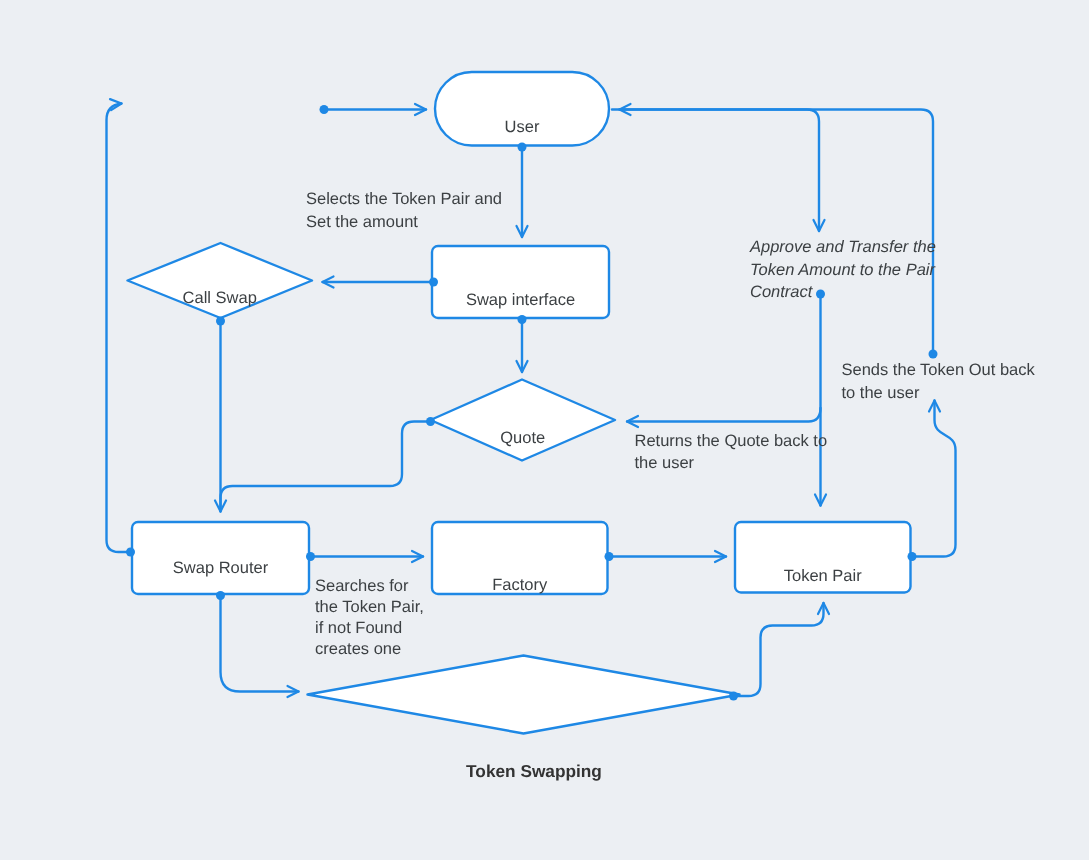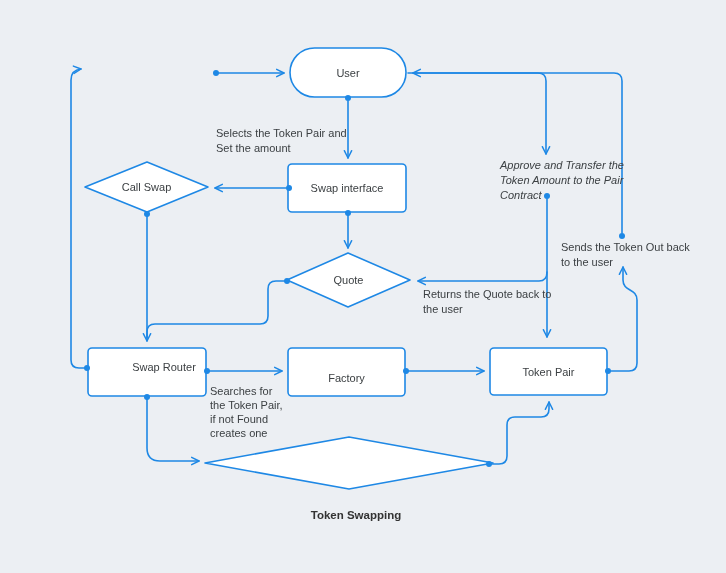--- a/index.html
+++ b/index.html
@@ -21,20 +21,21 @@
   .node-label {
     position: absolute;
     display: flex;
     align-items: center;
     justify-content: center;
     text-align: right;
     font-size: 11px;
     color: #3c4043;
     line-height: 14px;
     white-space: pre-line;
+    margin-top: 12px;
   }
   .edge-label {
     position: absolute;
     font-size: 11px;
     color: #3c4043;
     line-height: 15px;
     white-space: pre-line;
     text-align: left;
   }
   .diagram-title {
@@ -103,25 +104,25 @@
       <circle cx="622" cy="236" r="3"></circle>
       <circle cx="216" cy="73" r="3"></circle>
       <circle cx="87" cy="368" r="3"></circle>
     </g>
   </svg>
 
   <div class="node-label" style="left:290px; top:48px; width:116px; height:49px;">User</div>
   <div class="node-label" style="left:288px; top:164px; width:118px; height:48px;">Swap interface</div>
   <div class="node-label" style="left:85px; top:162px; width:123px; height:50px;">Call Swap</div>
   <div class="node-label" style="left:287px; top:253px; width:123px; height:54px;">Quote</div>
-  <div class="node-label" style="left:105px; top:348px; width:118px; height:38px;">Swap Router</div>
+  <div class="node-label" style="left:88px; top:348px; width:118px; height:38px;">Swap Router</div>
   <div class="node-label" style="left:288px; top:348px; width:117px; height:60px;">Factory</div>
   <div class="node-label" style="left:490px; top:348px; width:117px; height:47px;">Token Pair</div>
 
-  <div class="edge-label" style="left:216px; top:126px;">Selects the Token Pair and
+  <div class="edge-label" style="left:204px; top:126px;">Selects the Token Pair and
 Set the amount</div>
   <div class="edge-label" style="left:500px; top:158px;font-style:italic;">Approve and Transfer the
 Token Amount to the Pair
 Contract</div>
   <div class="edge-label" style="left:561px; top:240px;">Sends the Token Out back
 to the user</div>
   <div class="edge-label" style="left:423px; top:287px;">Returns the Quote back to
 the user</div>
   <div class="edge-label" style="left:210px; top:384px; line-height:14px;">Searches for
 the Token Pair,

